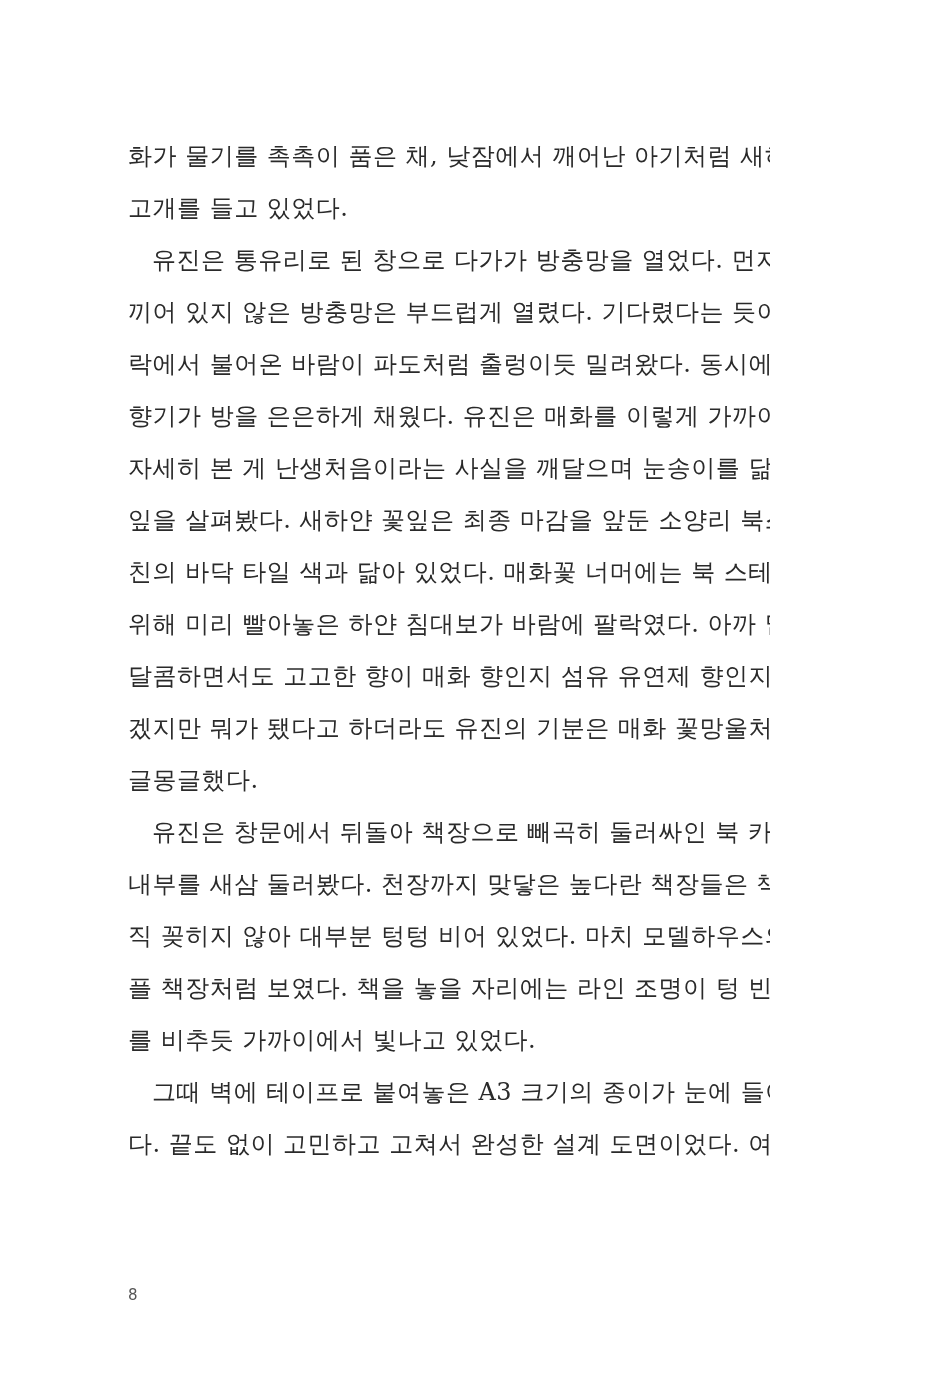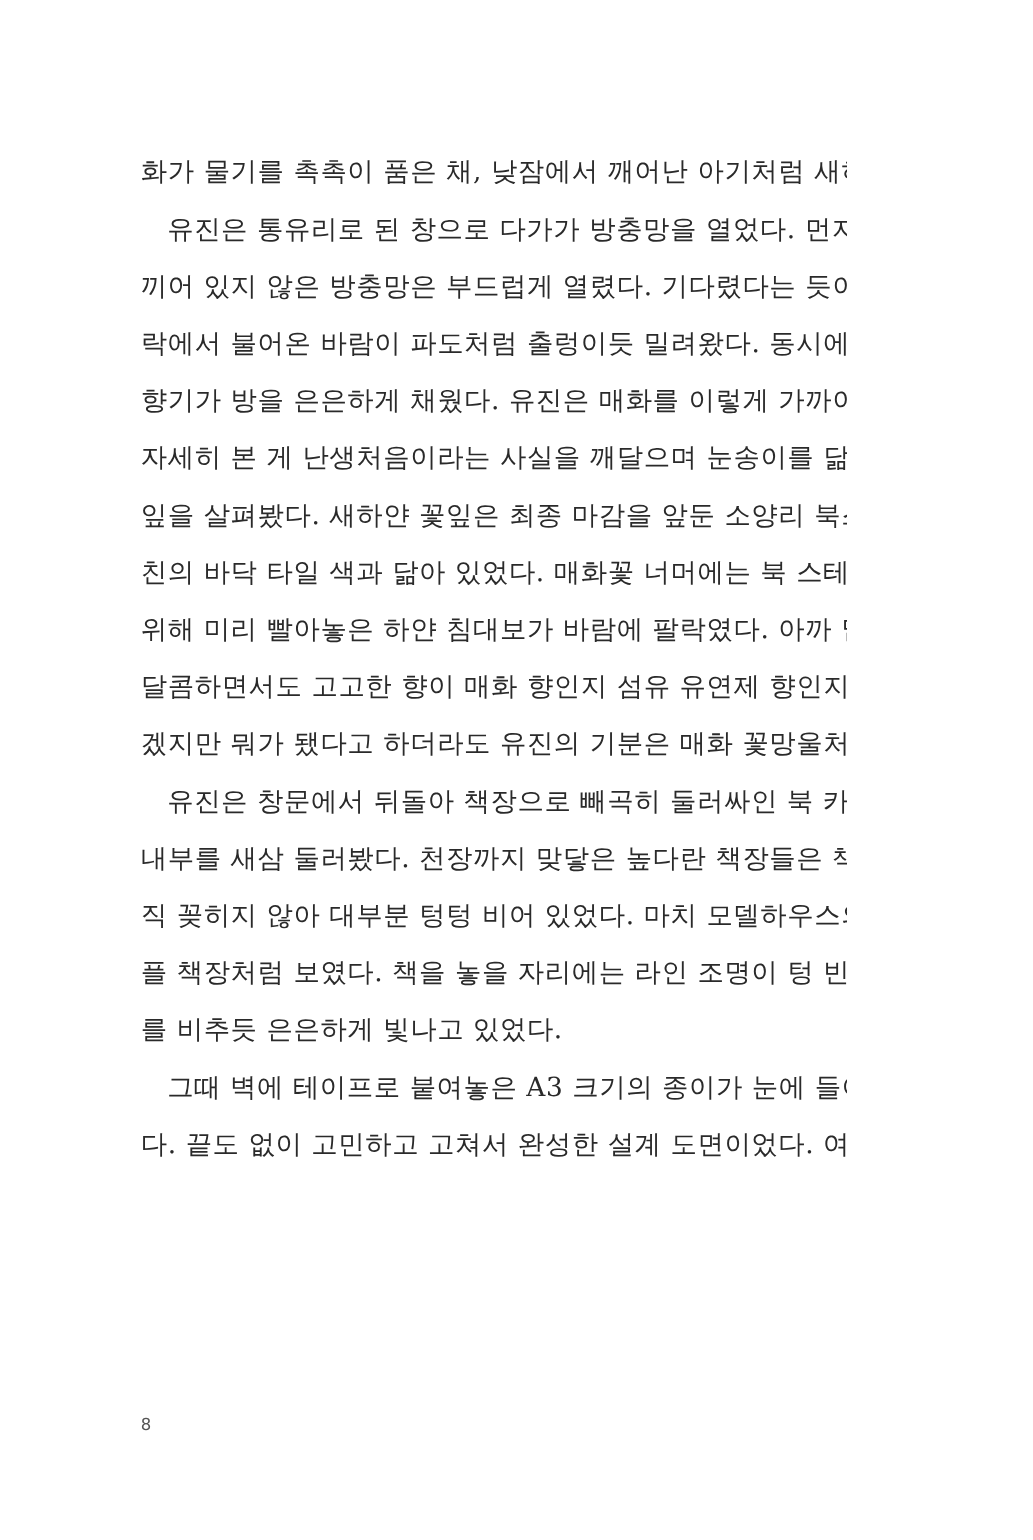--- a/index.html
+++ b/index.html
@@ -54,37 +54,39 @@
       color: #555555;
     }
   </style>
 </head>
 <body>
 
 <div class="page">
   <div class="text-block">
 
     <div class="line">화가 물기를 촉촉이 품은 채, 낮잠에서 깨어난 아기처럼 새하얀</div>
+    <div class="line last">고개를 들고 있었다.</div>
 
     <div class="line indent">유진은 통유리로 된 창으로 다가가 방충망을 열었다. 먼지 하나</div>
     <div class="line">끼어 있지 않은 방충망은 부드럽게 열렸다. 기다렸다는 듯이 산자</div>
     <div class="line">락에서 불어온 바람이 파도처럼 출렁이듯 밀려왔다. 동시에 매화</div>
     <div class="line">향기가 방을 은은하게 채웠다. 유진은 매화를 이렇게 가까이에서</div>
     <div class="line">자세히 본 게 난생처음이라는 사실을 깨달으며 눈송이를 닮은 꽃</div>
     <div class="line">잎을 살펴봤다. 새하얀 꽃잎은 최종 마감을 앞둔 소양리 북스 키</div>
     <div class="line">친의 바닥 타일 색과 닮아 있었다. 매화꽃 너머에는 북 스테이를</div>
     <div class="line">위해 미리 빨아놓은 하얀 침대보가 바람에 팔락였다. 아까 맡았던</div>
     <div class="line">달콤하면서도 고고한 향이 매화 향인지 섬유 유연제 향인지 모르</div>
     <div class="line">겠지만 뭐가 됐다고 하더라도 유진의 기분은 매화 꽃망울처럼 몽</div>
+    <div class="line last">글몽글했다.</div>
 
     <div class="line indent">유진은 창문에서 뒤돌아 책장으로 빼곡히 둘러싸인 북 카페의</div>
     <div class="line">내부를 새삼 둘러봤다. 천장까지 맞닿은 높다란 책장들은 책이 아</div>
     <div class="line">직 꽂히지 않아 대부분 텅텅 비어 있었다. 마치 모델하우스의 샘</div>
     <div class="line">플 책장처럼 보였다. 책을 놓을 자리에는 라인 조명이 텅 빈 무대</div>
-    <div class="line last">를 비추듯 은은하게 빛나고 있었다.</div>
+    <div class="line last">를 비추듯 가까이에서 빛나고 있었다.</div>
 
 
     <div class="line indent">그때 벽에 테이프로 붙여놓은 A3 크기의 종이가 눈에 들어왔</div>
     <div class="line">다. 끝도 없이 고민하고 고쳐서 완성한 설계 도면이었다. 여기저</div>
 
   </div>
 
   <div class="page-number">8</div>
 </div>
 

